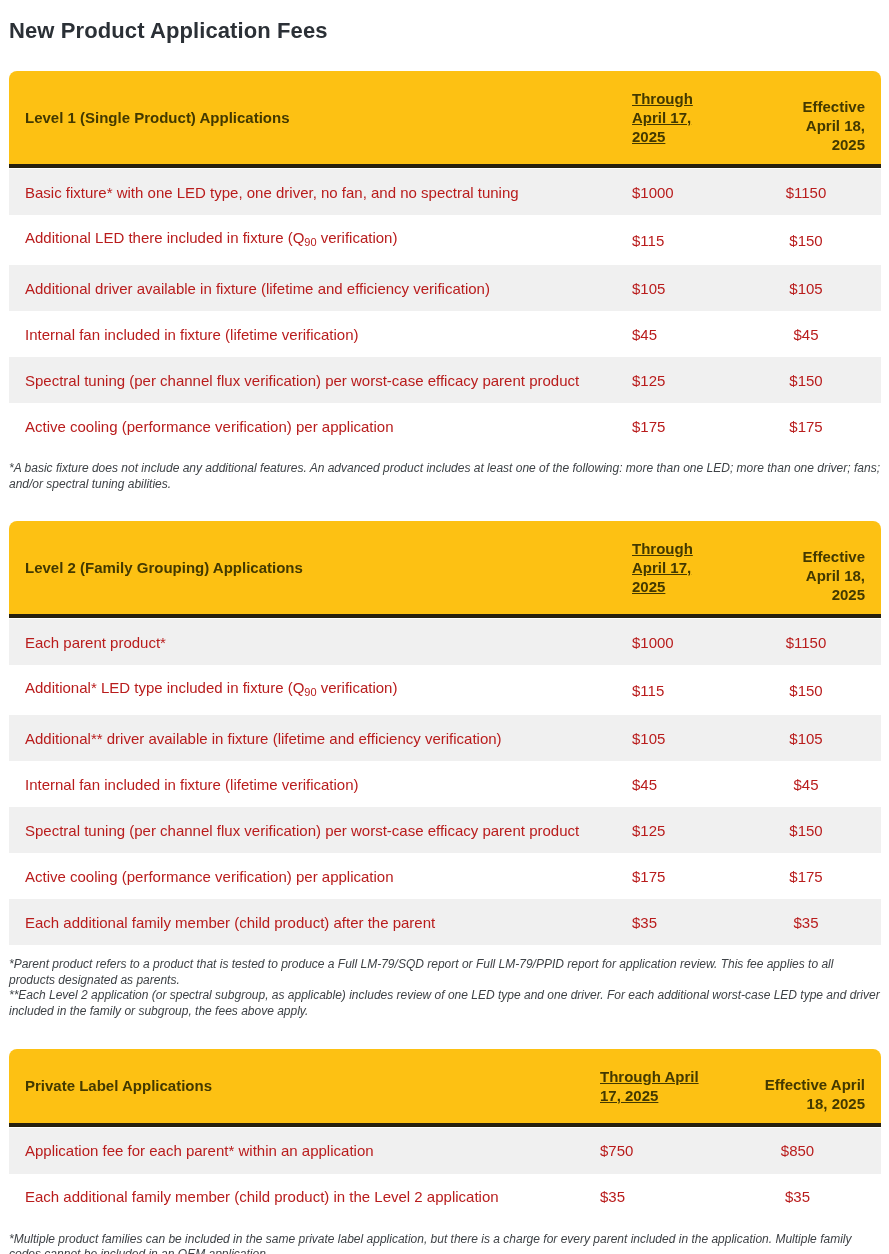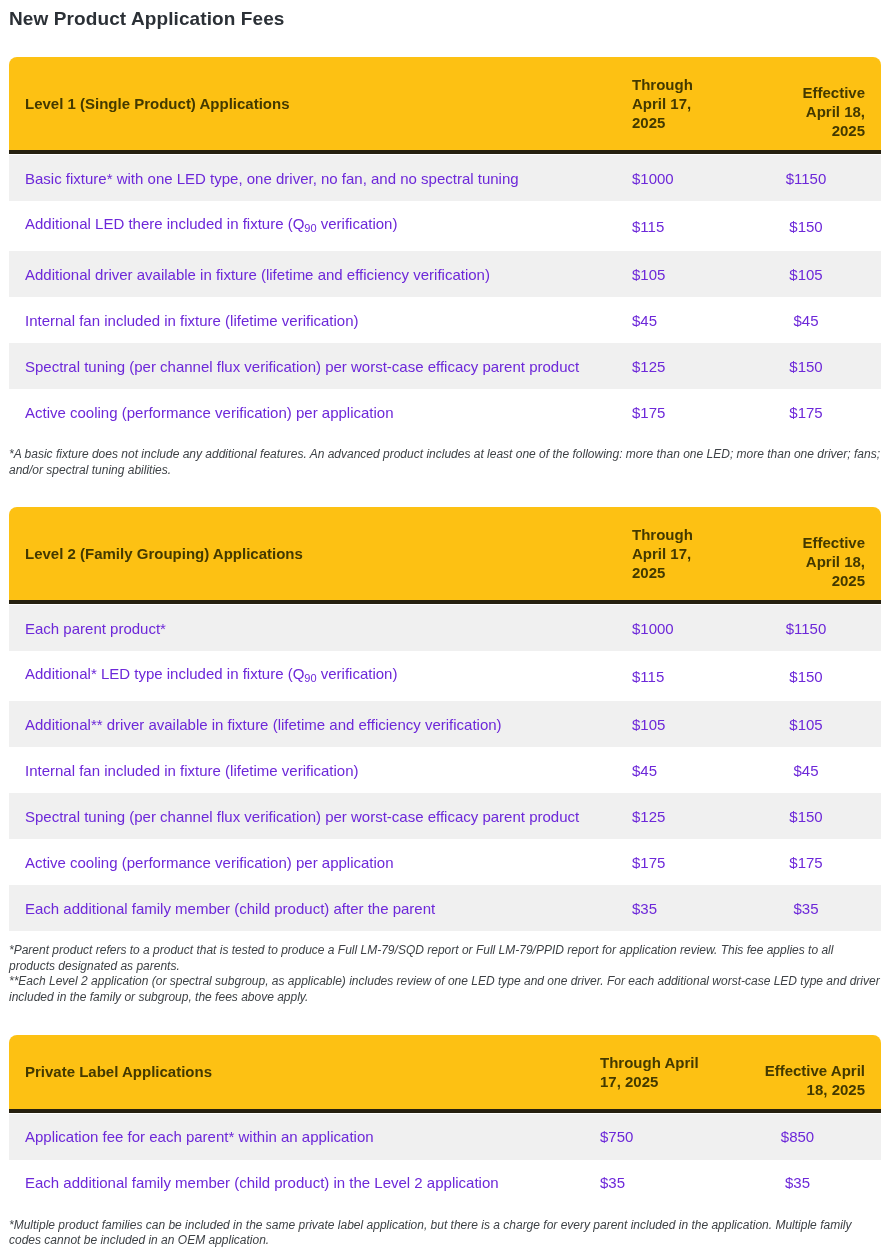--- a/index.html
+++ b/index.html
@@ -10,24 +10,24 @@
   }
   .page {
     width: 889px;
     height: 1254px;
     box-sizing: border-box;
     padding: 8px 8px 0 9px;
     background: #ffffff;
     overflow: hidden;
   }
   .page-title {
-    font-size: 19px;
+    font-size: 22px;
     font-weight: bold;
     color: #2b3036;
-    margin: 0 0 27px 0;
+    margin: 10px 0 27px 0;
     letter-spacing: 0.1px;
   }
   .fee-section { margin-bottom: 29px; }
   .fee-table { width: 872px; }
 
   .thead {
     background: #FDC113;
     border-radius: 8px 8px 0 0;
     border-bottom: 4px solid #26200f;
     display: grid;
@@ -35,37 +35,37 @@
     box-sizing: border-box;
     align-items: center;
     color: #433900;
     font-weight: bold;
     font-size: 15px;
     line-height: 19px;
   }
   .cols-3line { grid-template-columns: 1fr 115px 118px; min-height: 79px; }
   .cols-2line { grid-template-columns: 1fr 130px 135px; min-height: 62px; }
 
-  .thead .col2-inner { display: inline-block; }
+  .thead .col2-inner { display: inline-block; text-decoration: underline; }
   .cols-3line .col2-inner { max-width: 70px; }
   .cols-2line .col2-inner { max-width: 120px; }
   .thead .col3 { justify-self: end; text-align: right; margin-top: 16px; }
   .thead .col3-inner { display: inline-block; }
   .cols-3line .col3-inner { max-width: 70px; }
   .cols-2line .col3-inner { max-width: 115px; }
 
   .tbody { margin-top: 1px; }
   .row {
     display: grid;
     padding: 0 16px;
     box-sizing: border-box;
     align-items: center;
     min-height: 46px;
     font-size: 15px;
-    color: #6d28d9;
+    color: #b91c1c;
     background: #ffffff;
   }
   .rows-a { grid-template-columns: 1fr 115px 118px; }
   .rows-b { grid-template-columns: 1fr 130px 135px; }
   .row:nth-child(odd) { background: #f0f0f0; }
   .row .label { padding: 13px 34px 13px 0; line-height: 19px; }
   .row .effective { text-align: center; }
   .sub { font-size: 11px; vertical-align: -3px; }
 
   .footnotes { margin-top: 12px; }

